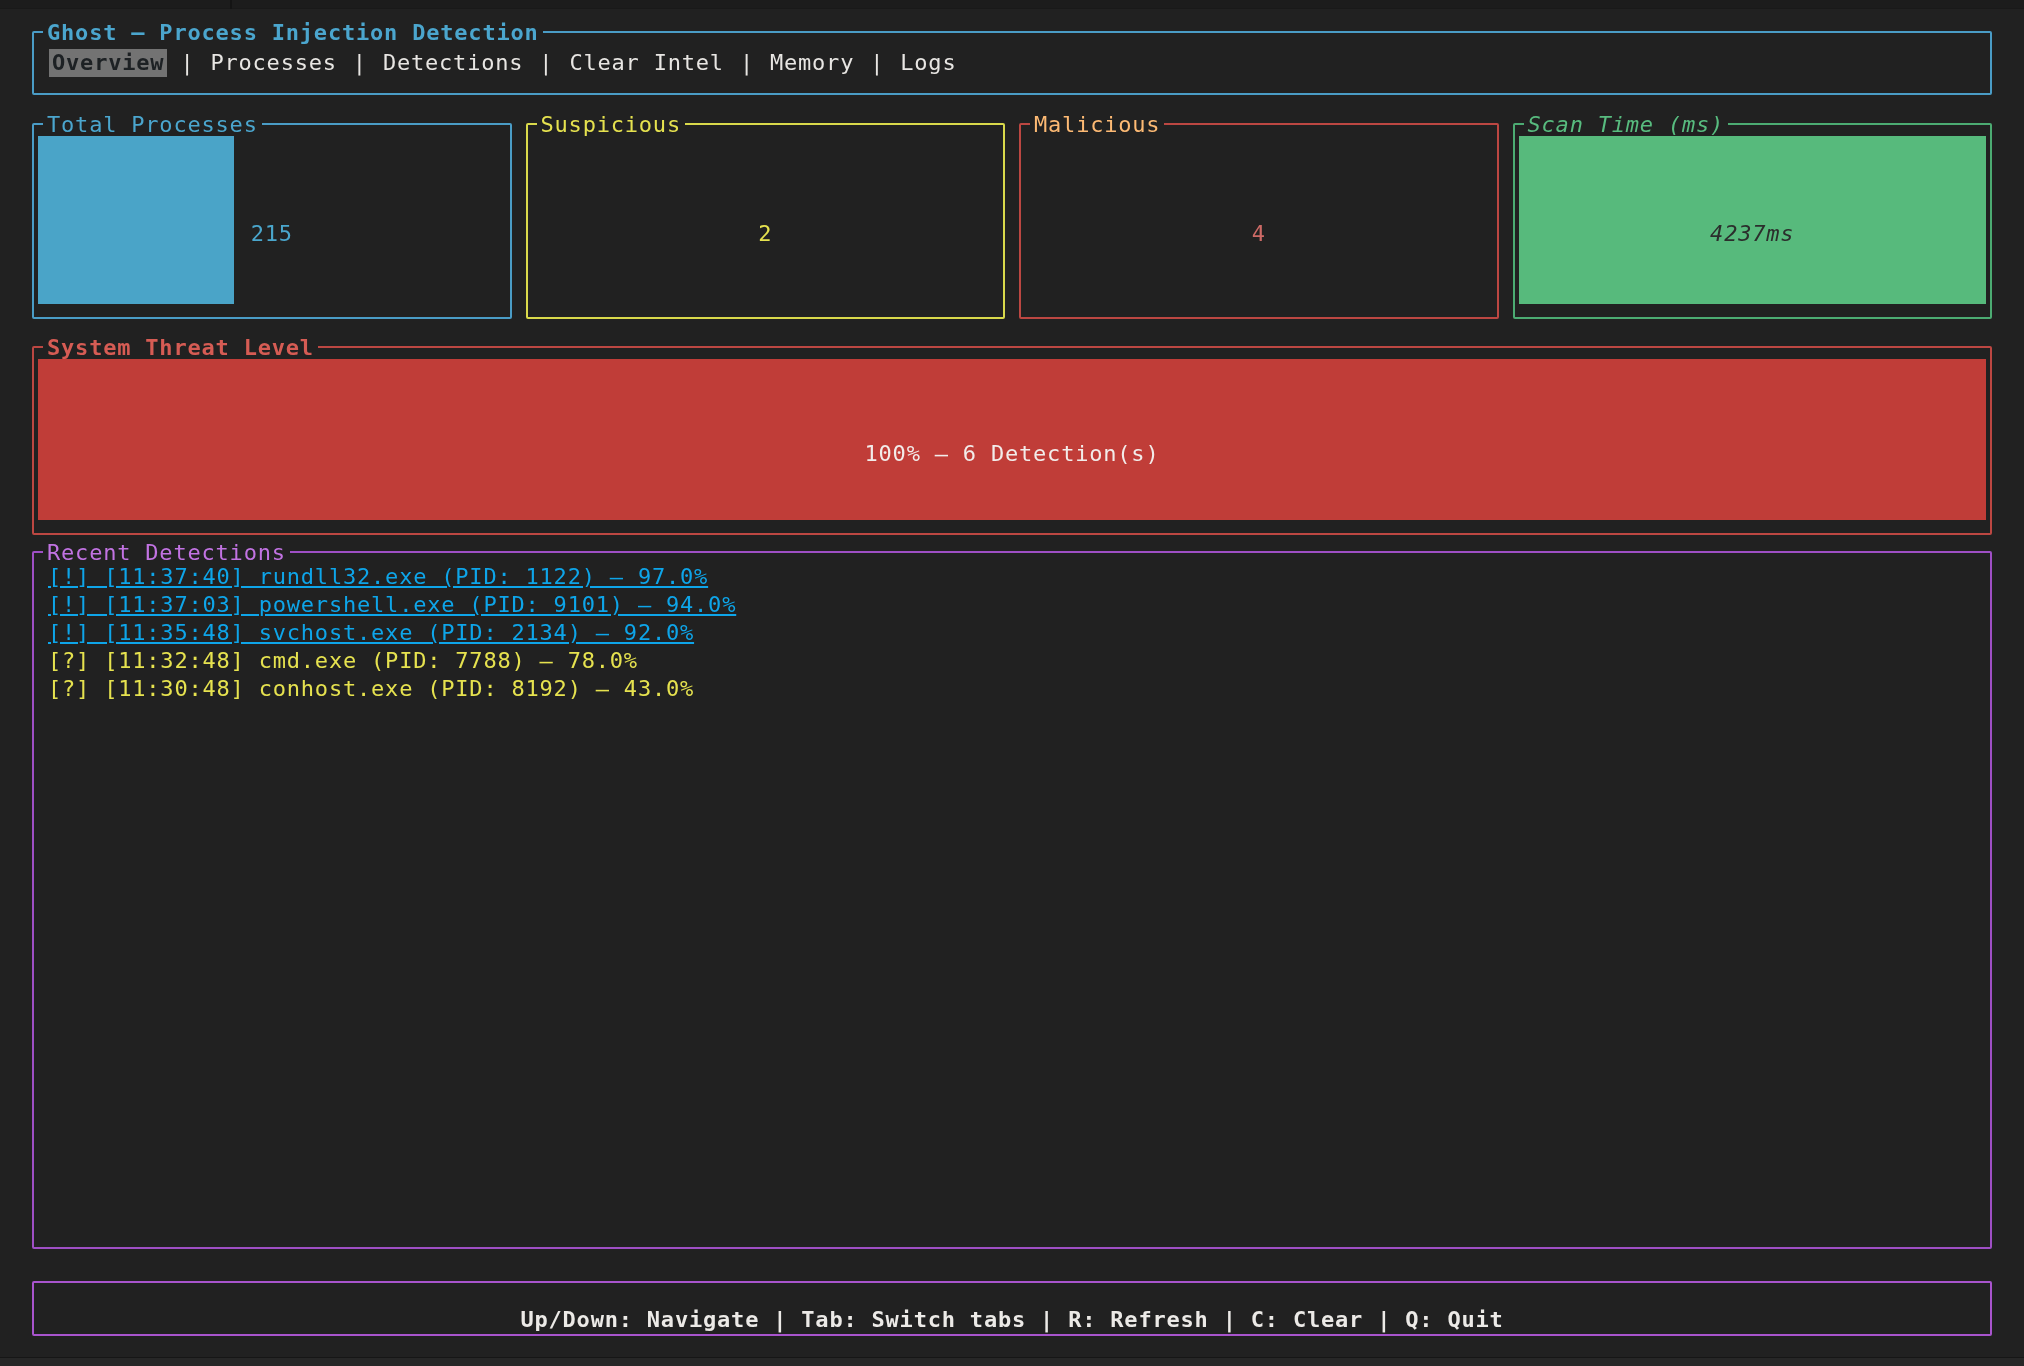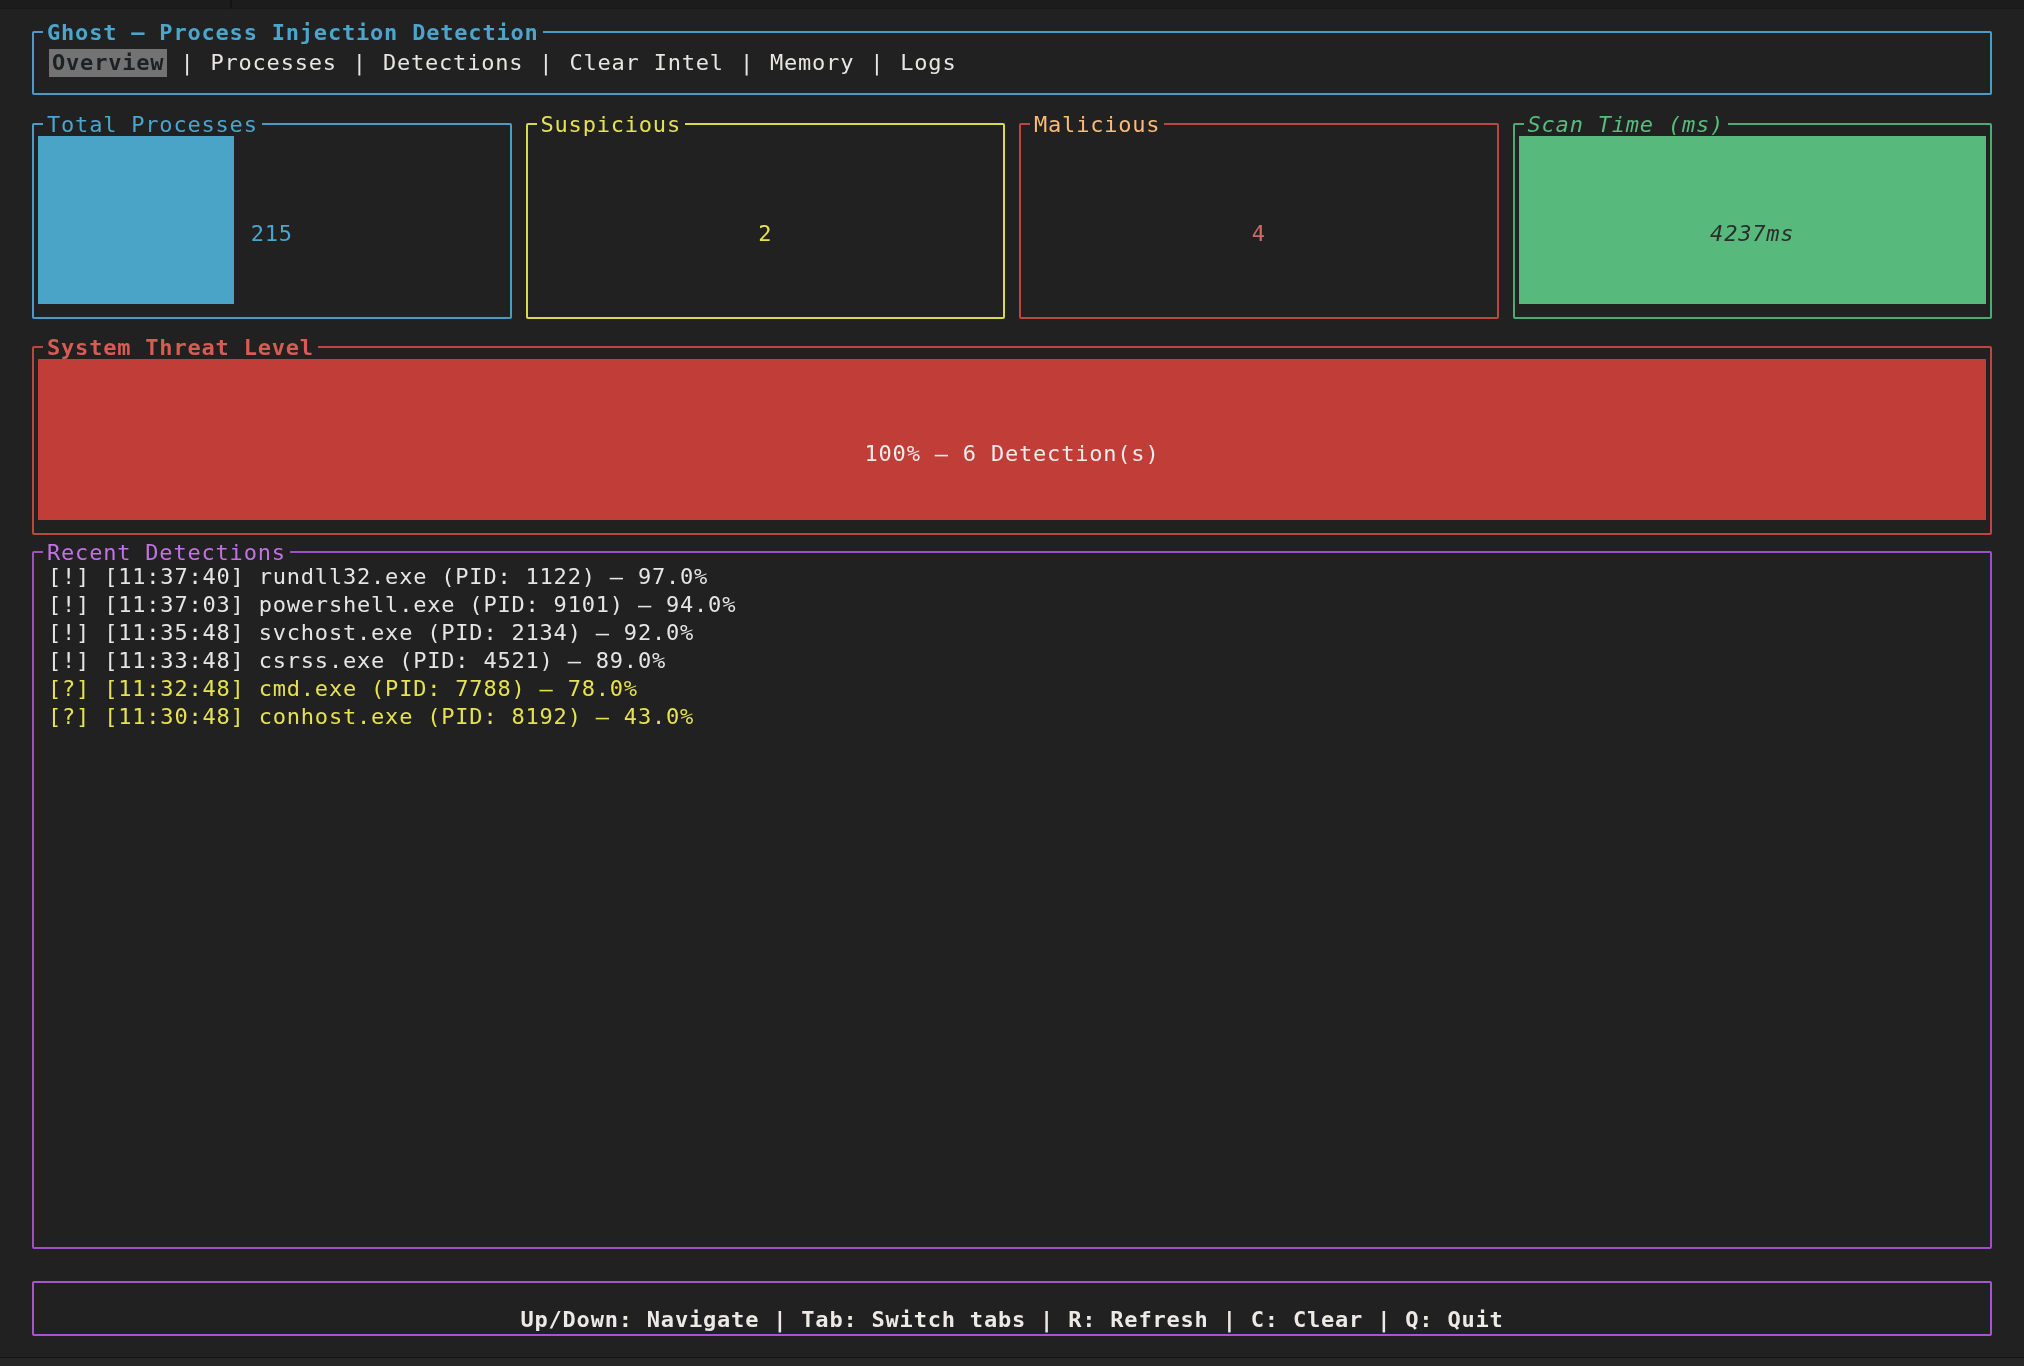--- a/index.html
+++ b/index.html
@@ -65,21 +65,21 @@
   
   .threatbox { margin:27px 32px 0; height:189px; border-color:#bc4742; }
   .threatbox .boxtitle { color:#d65c54; font-weight:bold; }
   .threatbox .glabel { color:#f2ecea; }
 
   
   .detectbox { margin:16px 32px 0; height:698px; border-color:#9e4fc5; }
   .detectbox .boxtitle { color:#c273e3; }
   .detlist { padding:10px 14px 0; }
   .det { white-space:pre; height:28px; }
-  .det.sev-malicious  { color:#e5e5e5; }
+  .det.sev-malicious  { color:#0ea5e9;text-decoration:underline; }
   .det.sev-suspicious { color:#e6e24f; }
 
   
   .footerbox { margin:32px 32px 0; height:55px; border-color:#a854cd;
     display:flex; align-items:flex-end; justify-content:center;font-weight:bold; }
   .footerbox .ftext { color:#eceae7; white-space:pre; }
 </style>
 </head>
 <body>
 
@@ -151,21 +151,20 @@
         <span class="glabel">100% — 6 Detection(s)</span>
       </div>
     </div>
 
     <div class="panel detectbox">
       <span class="boxtitle">Recent Detections</span>
       <div class="detlist">
         <div class="det sev-malicious">[!] [11:37:40] rundll32.exe (PID: 1122) — 97.0%</div>
         <div class="det sev-malicious">[!] [11:37:03] powershell.exe (PID: 9101) — 94.0%</div>
         <div class="det sev-malicious">[!] [11:35:48] svchost.exe (PID: 2134) — 92.0%</div>
-        <div class="det sev-malicious">[!] [11:33:48] csrss.exe (PID: 4521) — 89.0%</div>
         <div class="det sev-suspicious">[?] [11:32:48] cmd.exe (PID: 7788) — 78.0%</div>
         <div class="det sev-suspicious">[?] [11:30:48] conhost.exe (PID: 8192) — 43.0%</div>
       </div>
     </div>
 
     <div class="panel footerbox">
       <span class="ftext">Up/Down: Navigate | Tab: Switch tabs | R: Refresh | C: Clear | Q: Quit</span>
     </div>
 
   </div>

